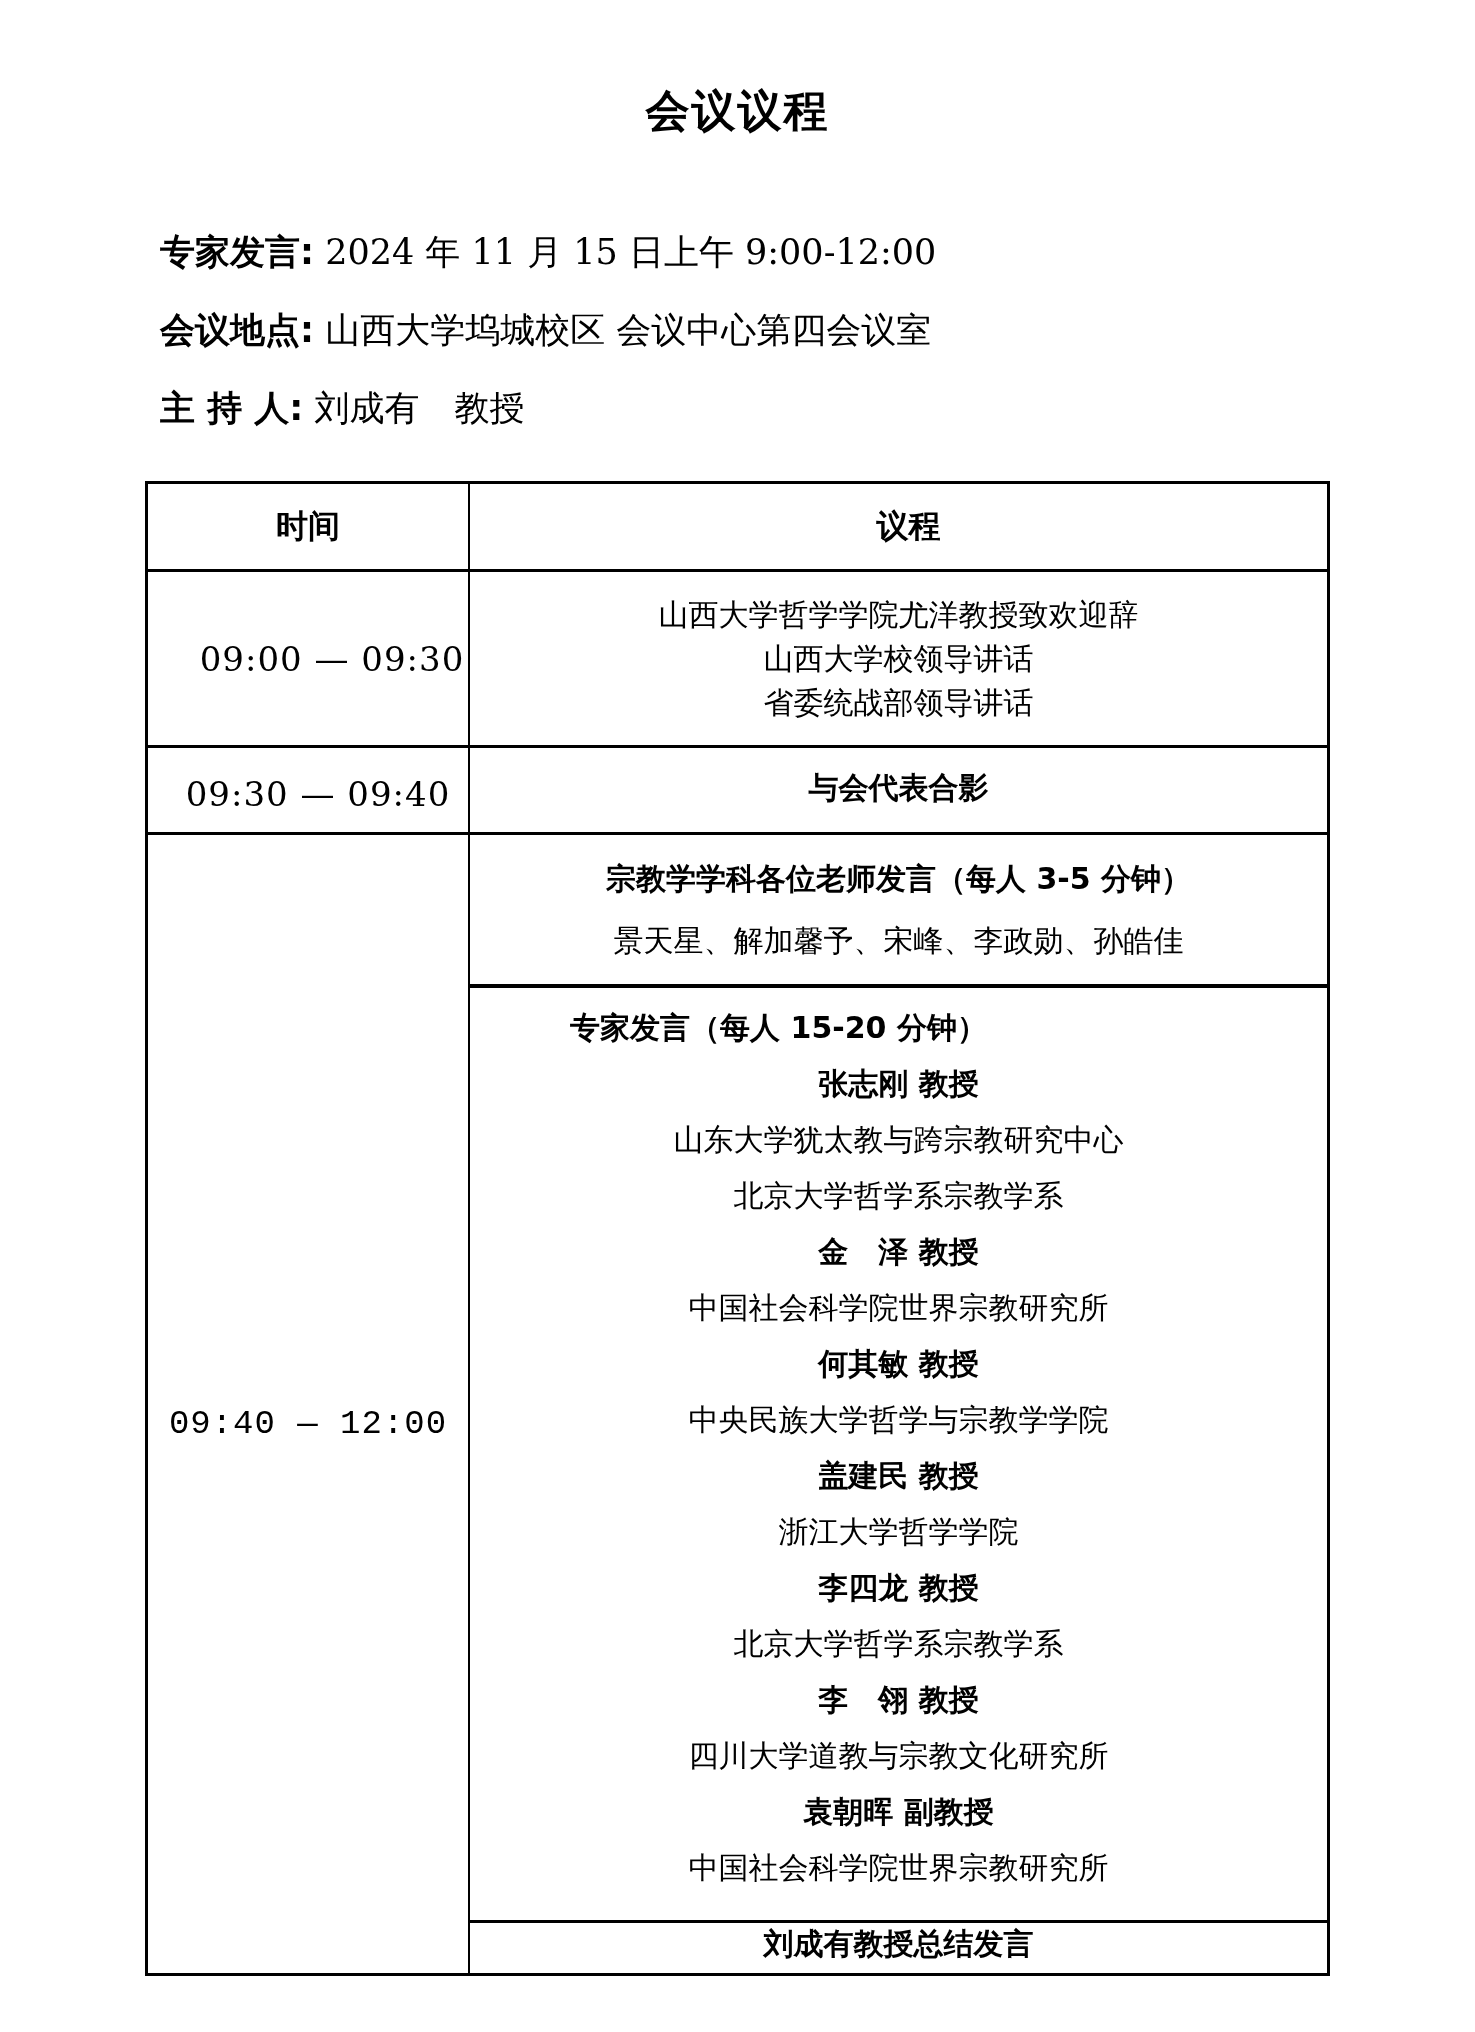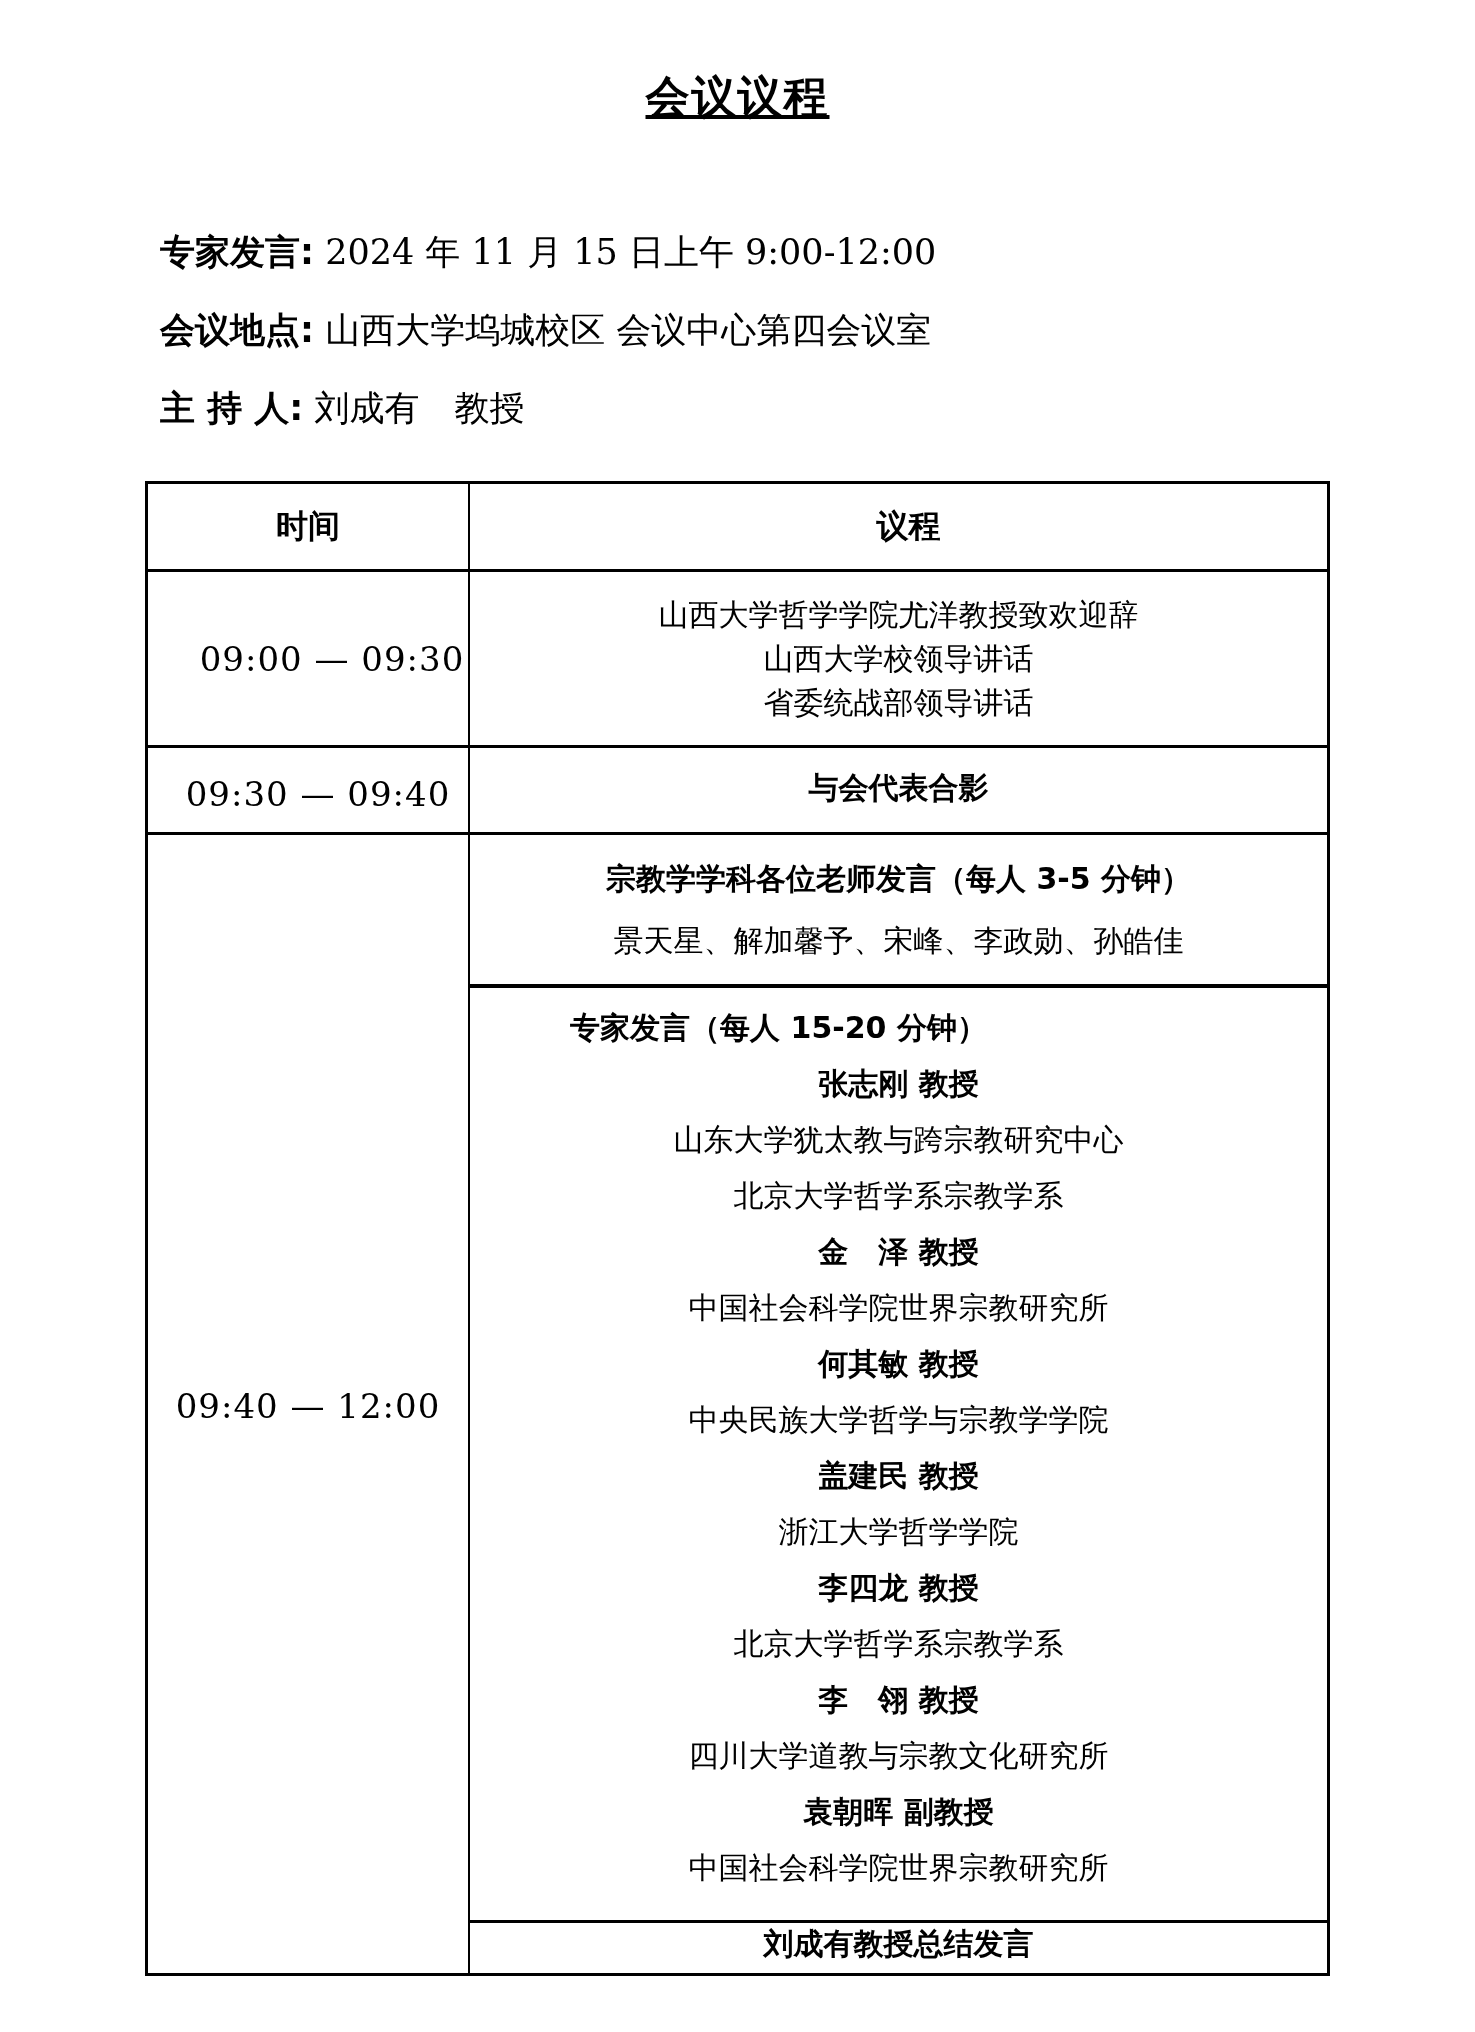--- a/index.html
+++ b/index.html
@@ -1,19 +1,19 @@
 <!DOCTYPE html>
 <html><head>
 <meta charset="utf-8">
 <style>
   html, body { margin:0; padding:0; background:#ffffff; }
   body { width:1475px; height:2032px; position:relative; overflow:hidden;
          font-family: "DejaVu Serif", "Liberation Serif", serif; color:#000; }
-  .title { position:absolute; left:0; width:1475px; top:68px; text-align:center;
-           font-family:"DejaVu Sans", sans-serif; font-weight:bold; font-size:44px; letter-spacing:2px;text-decoration:underline; }
+  .title { position:absolute; left:0; width:1475px; top:82px; text-align:center;
+           font-family:"DejaVu Sans", sans-serif; font-weight:bold; font-size:44px; letter-spacing:2px; }
   .meta { position:absolute; left:160px; font-size:35px; line-height:40px; white-space:nowrap; }
   .meta .lbl { font-family:"DejaVu Sans", sans-serif; font-weight:bold; }
   .meta1 { top:232px; } .meta2 { top:310px; } .meta3 { top:388px; }
 
   .tbl { position:absolute; left:145px; top:481px; width:1185px; height:1495px;
          border:3px solid #000; box-sizing:border-box; }
   .vline { position:absolute; left:320px; top:0; bottom:0; width:2px; background:#000; }
   .hline { position:absolute; height:3px; background:#000; }
   .cell { position:absolute; display:flex; flex-direction:column; align-items:center; justify-content:center; text-align:center; }
   .hdr { font-family:"DejaVu Sans", sans-serif; font-weight:bold; font-size:32px; }
@@ -56,21 +56,21 @@
     <div class="body-line">山西大学哲学学院尤洋教授致欢迎辞</div>
     <div class="body-line">山西大学校领导讲话</div>
     <div class="body-line">省委统战部领导讲话</div>
   </div>
 
   <div class="cell time" style="left:10px;width:320px;top:264px;height:92px;">09:30 — 09:40</div>
   <div class="cell" style="left:322px;right:0;top:264px;height:80px;">
     <div class="body-line bold">与会代表合影</div>
   </div>
 
-  <div class="cell time" style="left:0;width:320px;top:351px;height:1141px;">09:40 — 12:00</div>
+  <div class="cell time" style="left:0;width:320px;top:369px;height:1141px;font-family:Liberation Mono, monospace;">09:40 — 12:00</div>
 
   <div class="cell" style="left:322px;right:0;top:351px;height:149px;">
     <div class="body-line bold" style="line-height:62px;">宗教学学科各位老师发言（每人 3-5 分钟）</div>
     <div class="body-line" style="line-height:62px;">景天星、解加馨予、宋峰、李政勋、孙皓佳</div>
   </div>
 
   <div class="cell expert-list" style="left:322px;right:0;top:504px;height:932px;justify-content:flex-start;padding-top:12px;box-sizing:border-box;">
     <div class="body-line bold" style="margin-left:-240px;">专家发言（每人 15-20 分钟）</div>
     <div class="body-line bold">张志刚 教授</div>
     <div class="body-line">山东大学犹太教与跨宗教研究中心</div>

